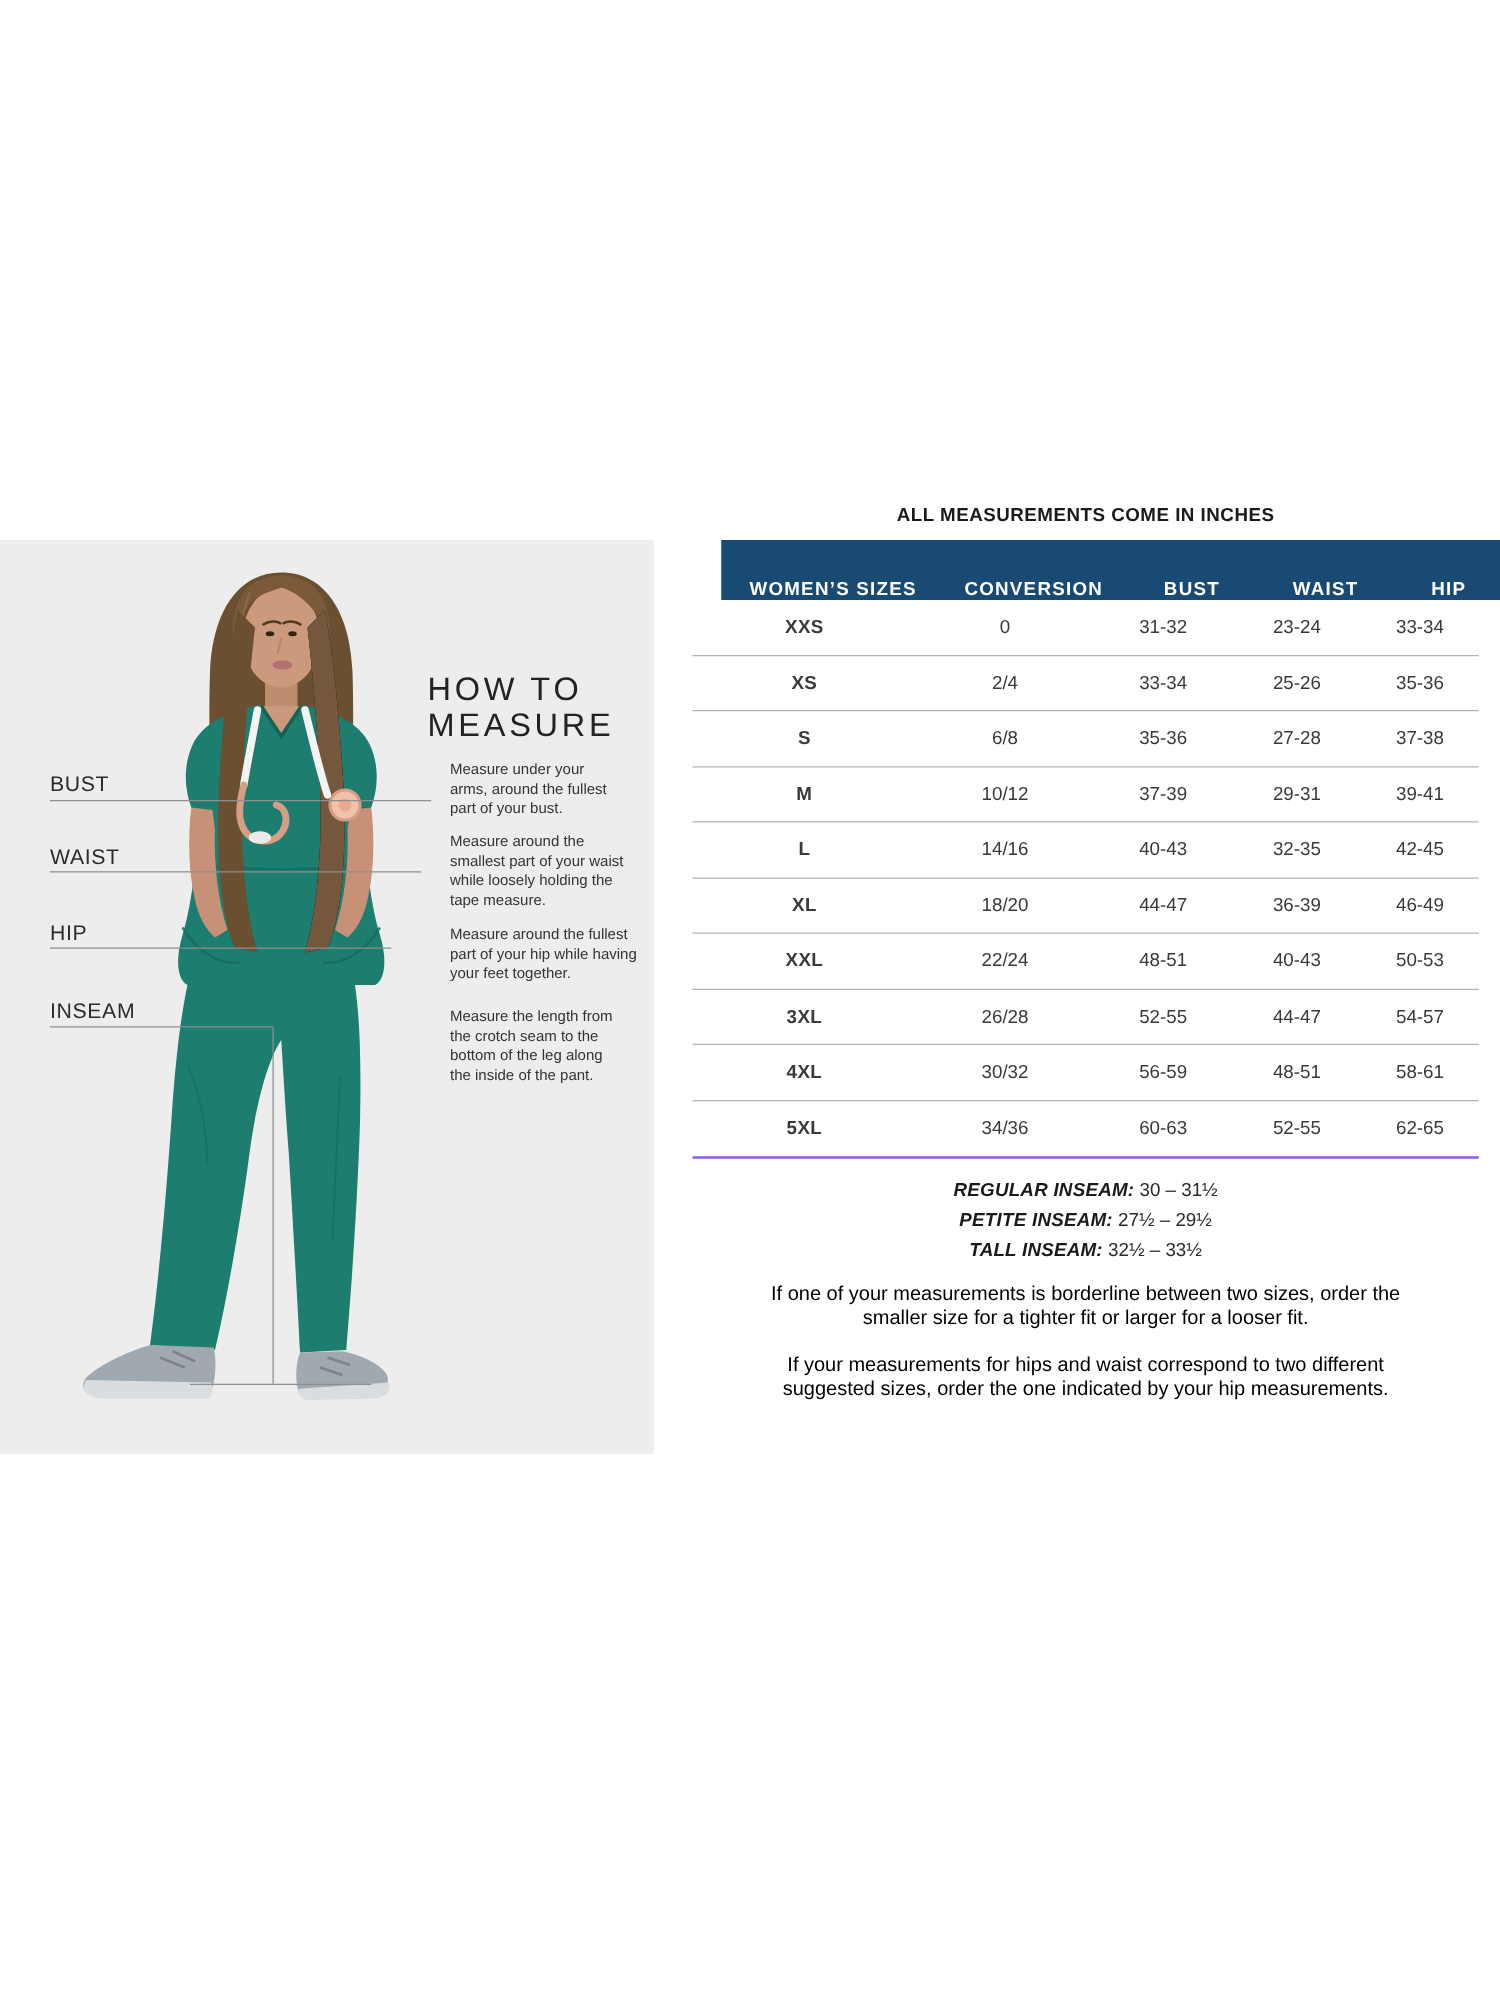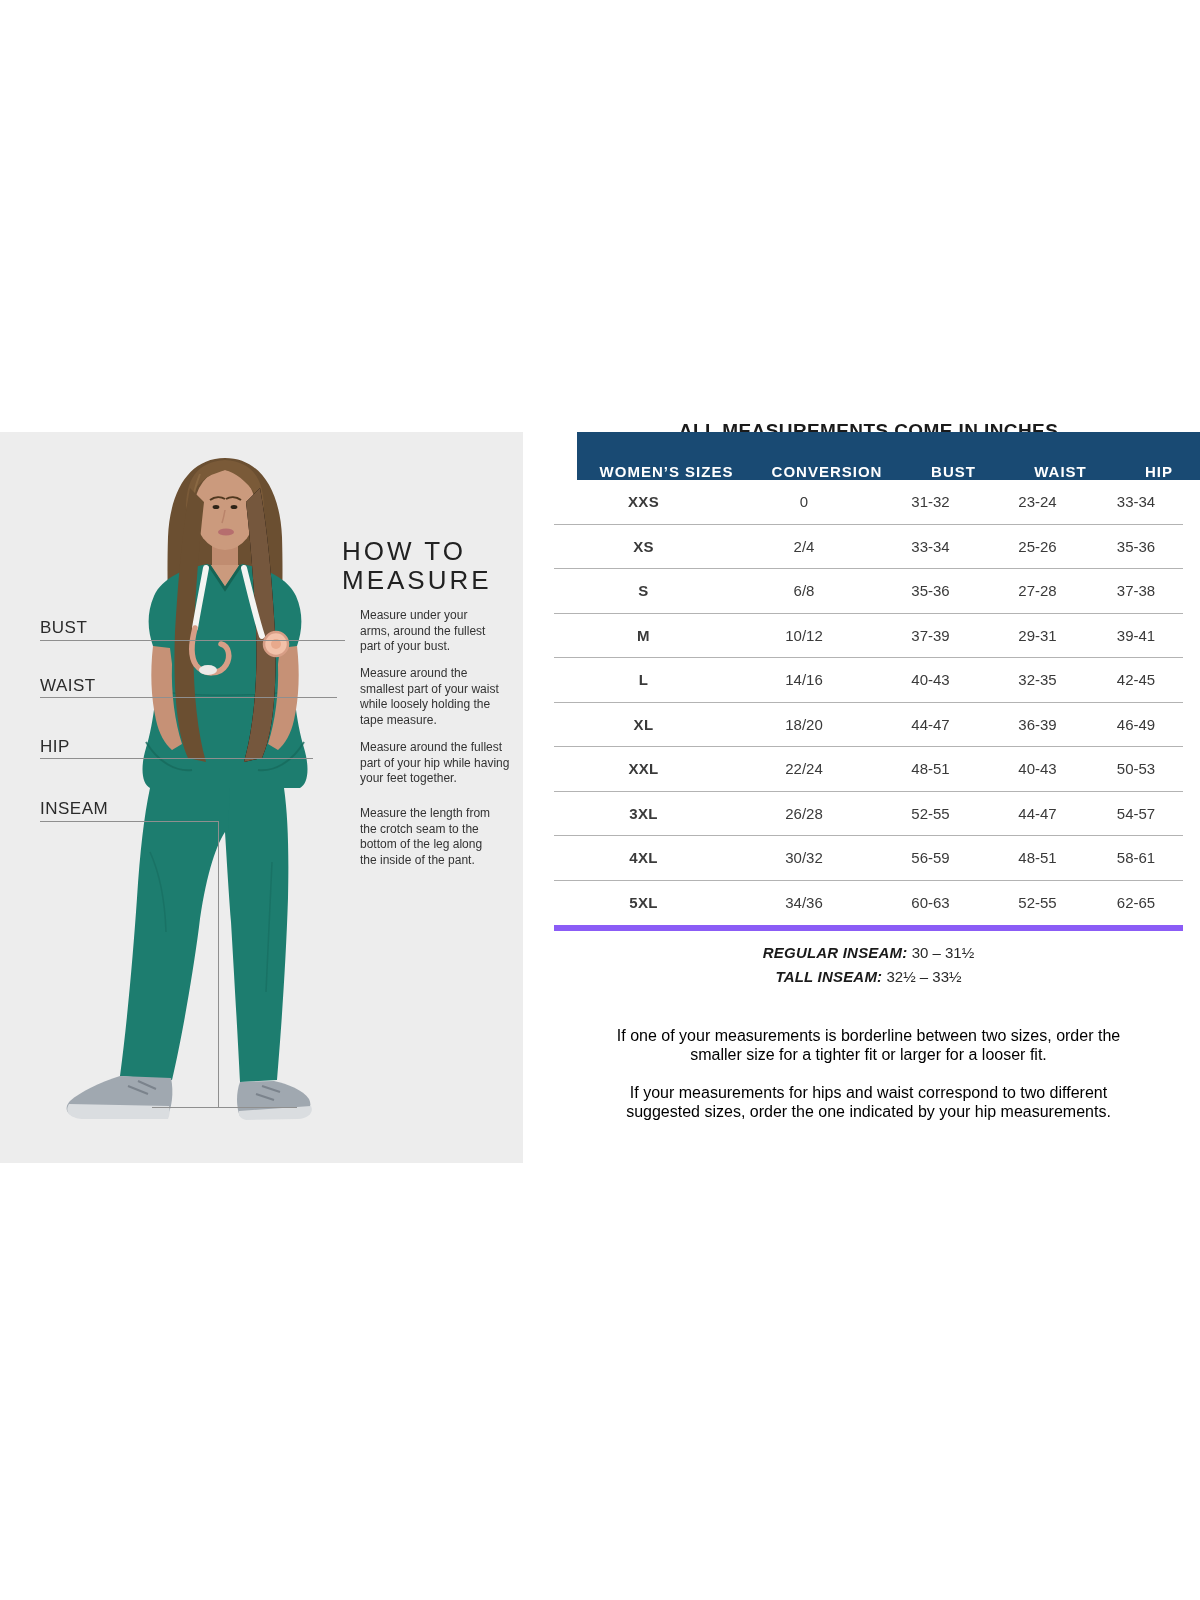--- a/index.html
+++ b/index.html
@@ -20,26 +20,26 @@
   #line-inseam-v{left:218px;top:821px;width:1px;height:286px;}
   #line-floor{left:152px;top:1107px;width:145px;}
 
   .howto-heading{position:absolute;left:342px;top:537px;font-size:26px;line-height:29px;
                  font-weight:normal;letter-spacing:3px;color:#222;white-space:pre-line;z-index:3;}
   .instruction{position:absolute;left:360px;width:200px;font-size:12px;line-height:15.5px;
                color:#333;white-space:pre-line;z-index:3;}
   #instr-0{top:608px} #instr-1{top:666px} #instr-2{top:740px} #instr-3{top:806px}
 
   
-  .chart-title{position:absolute;left:554px;top:420px;width:629px;text-align:center;
-               font-size:19px;font-weight:bold;letter-spacing:.4px;color:#1a1a1a;}
+  .chart-title{position:absolute;left:554px;top:404px;width:629px;text-align:center;
+               font-size:15px;font-weight:bold;letter-spacing:.4px;color:#1a1a1a;}
   .table-header{position:absolute;left:554px;top:432px;width:629px;height:48px;
                 background:#194a73;display:flex;align-items:flex-end;margin-left:23px;}
   .table-header .cell{color:#fff;font-weight:bold;font-size:15px;letter-spacing:1px;text-align:center;}
-  .rows{position:absolute;left:554px;top:480px;width:629px;border-bottom:6px solid #8b5cf6;}
+  .rows{position:absolute;left:554px;top:480px;width:629px;border-bottom:2px solid #8b5cf6;}
   .trow{display:flex;align-items:center;height:44.5px;border-bottom:1px solid #b3b3b3;box-sizing:border-box;}
   .trow:last-child{border-bottom:none;}
   .cell{text-align:center;}
   .col-size{flex:0 0 179px} .col-conv{flex:0 0 142px} .col-bust{flex:0 0 111px}
   .col-waist{flex:0 0 103px} .col-hip{flex:1 1 auto}
   .trow .col-size{font-weight:bold;color:#17497a;font-size:15px;letter-spacing:.3px;}
   .trow .cell{font-size:15px;color:#3a3a3a;}
 
   .inseam-notes{position:absolute;left:554px;top:941px;width:629px;text-align:center;}
   .inseam-line{font-size:15px;line-height:24px;color:#2a2a2a;}
@@ -218,20 +218,24 @@
       <div class="cell col-hip">62-65</div>
     </div>
   </div>
 
   <div class="inseam-notes">
     <div class="inseam-line">
       <b>REGULAR INSEAM:</b>
       <span>30 – 31½</span>
     </div>
     <div class="inseam-line">
+      <b>PETITE INSEAM:</b>
+      <span>27½ – 29½</span>
+    </div>
+    <div class="inseam-line">
       <b>TALL INSEAM:</b>
       <span>32½ – 33½</span>
     </div>
   </div>
 
   <div class="note" id="note-0">If one of your measurements is borderline between two sizes, order the
 smaller size for a tighter fit or larger for a looser fit.</div>
   <div class="note" id="note-1">If your measurements for hips and waist correspond to two different
 suggested sizes, order the one indicated by your hip measurements.</div>
 

